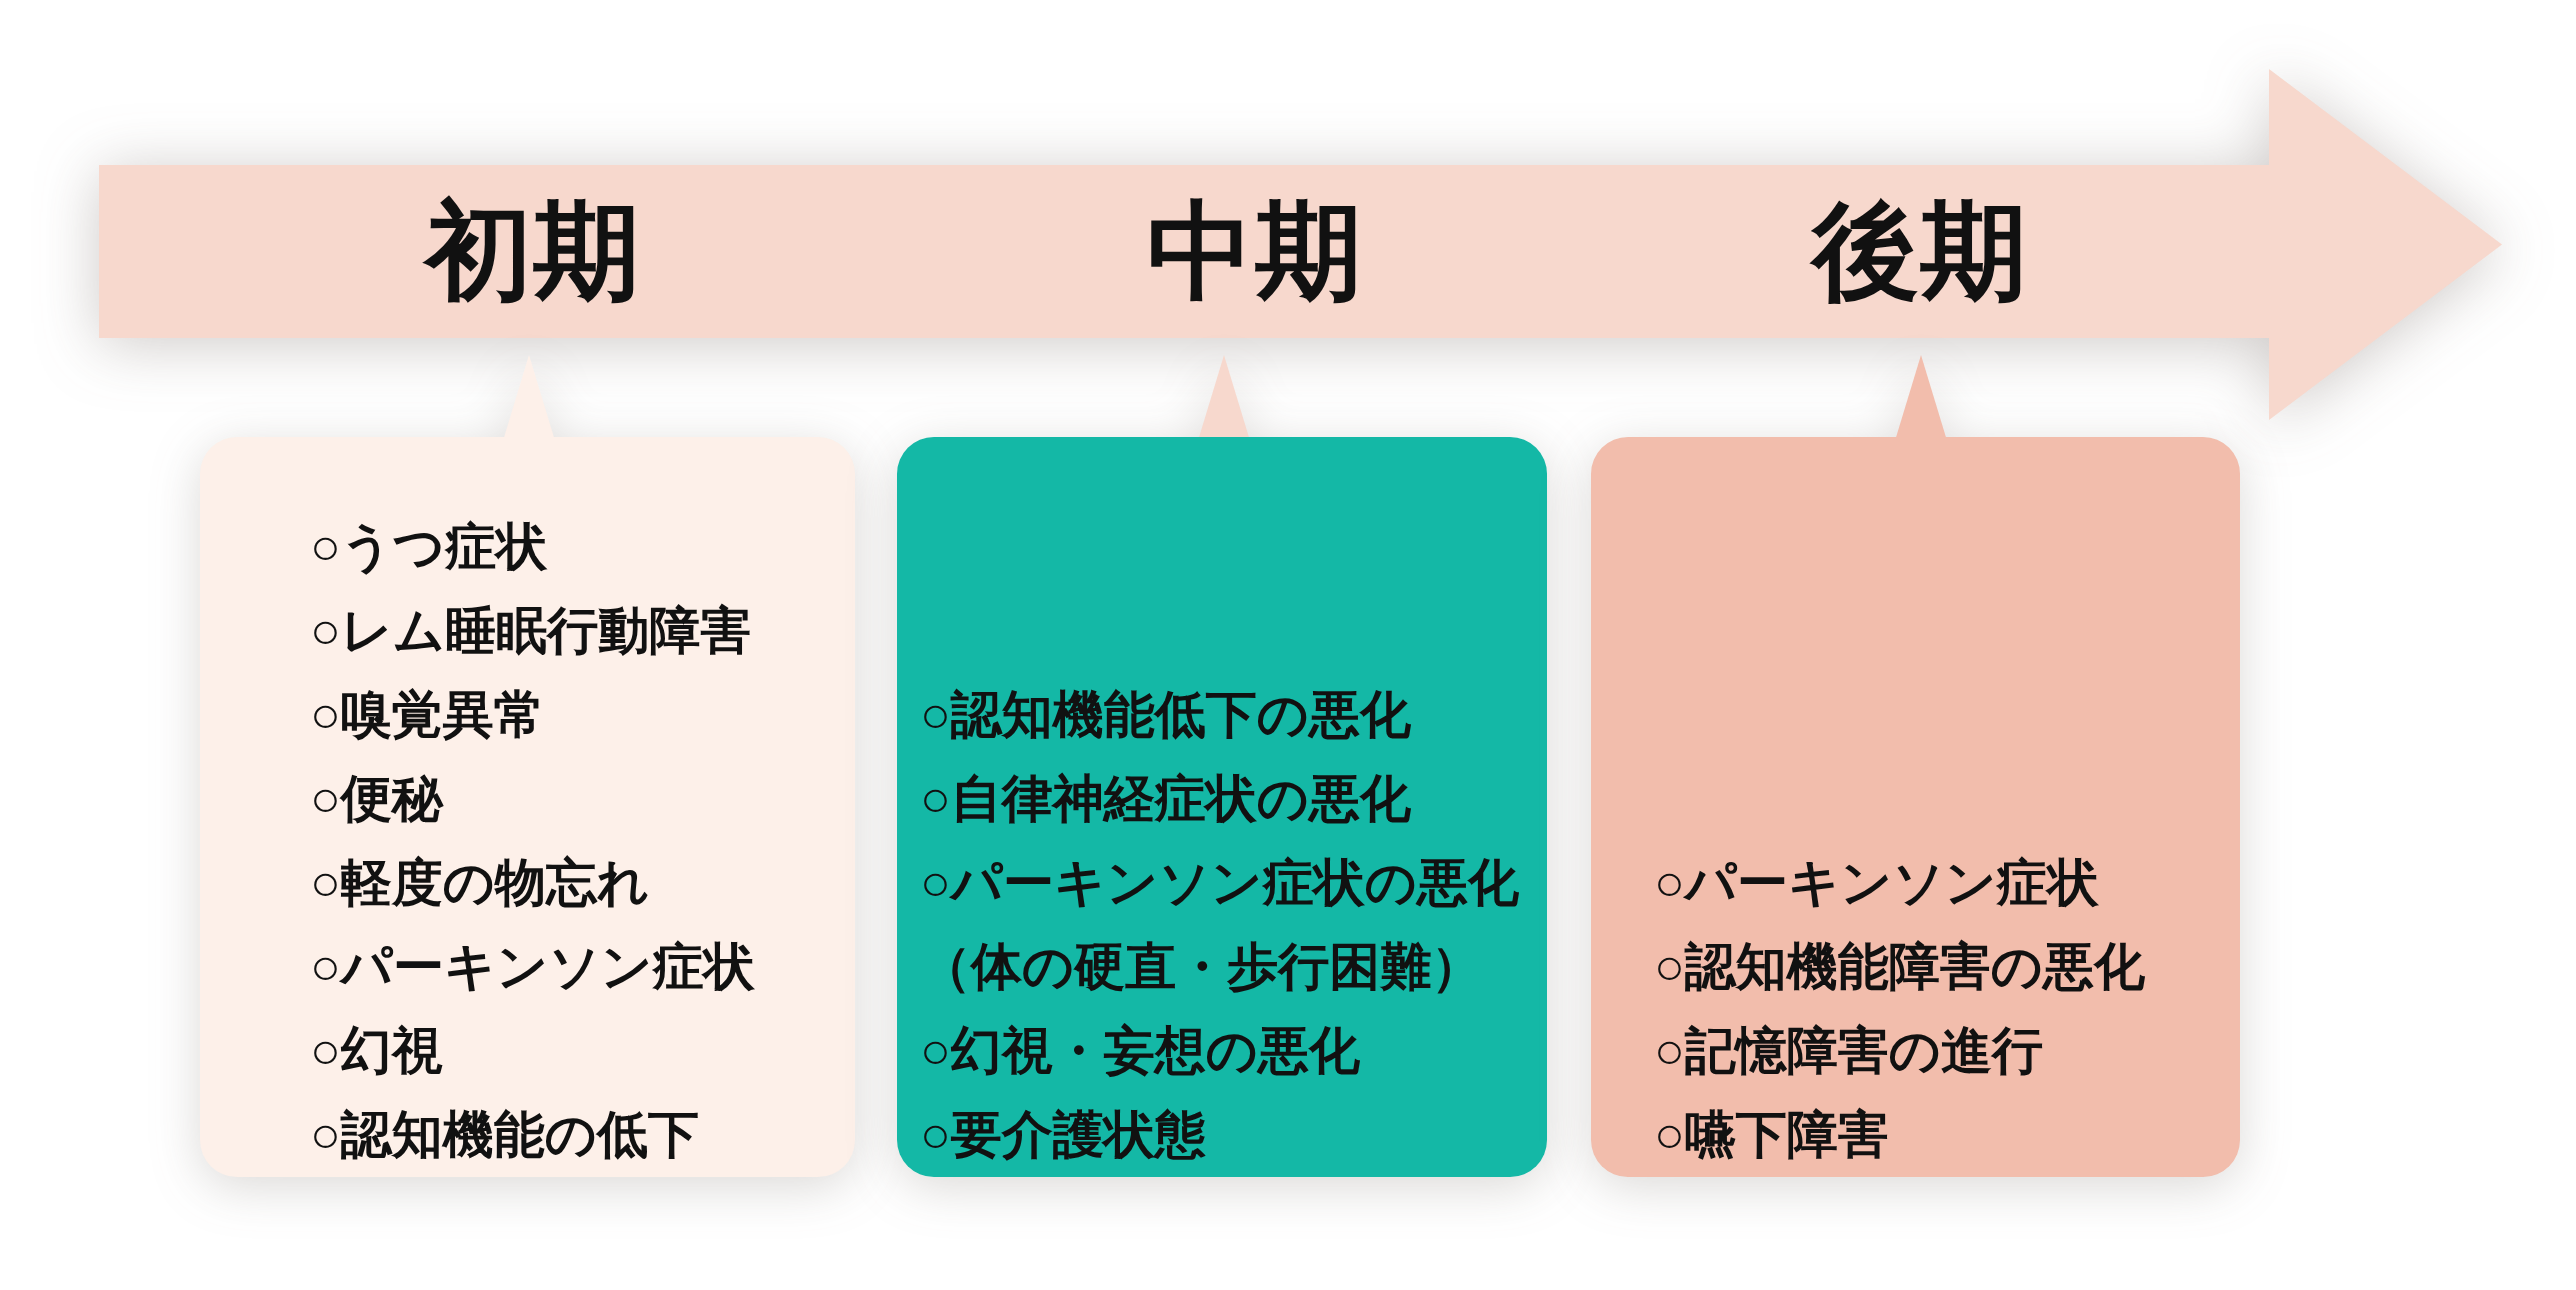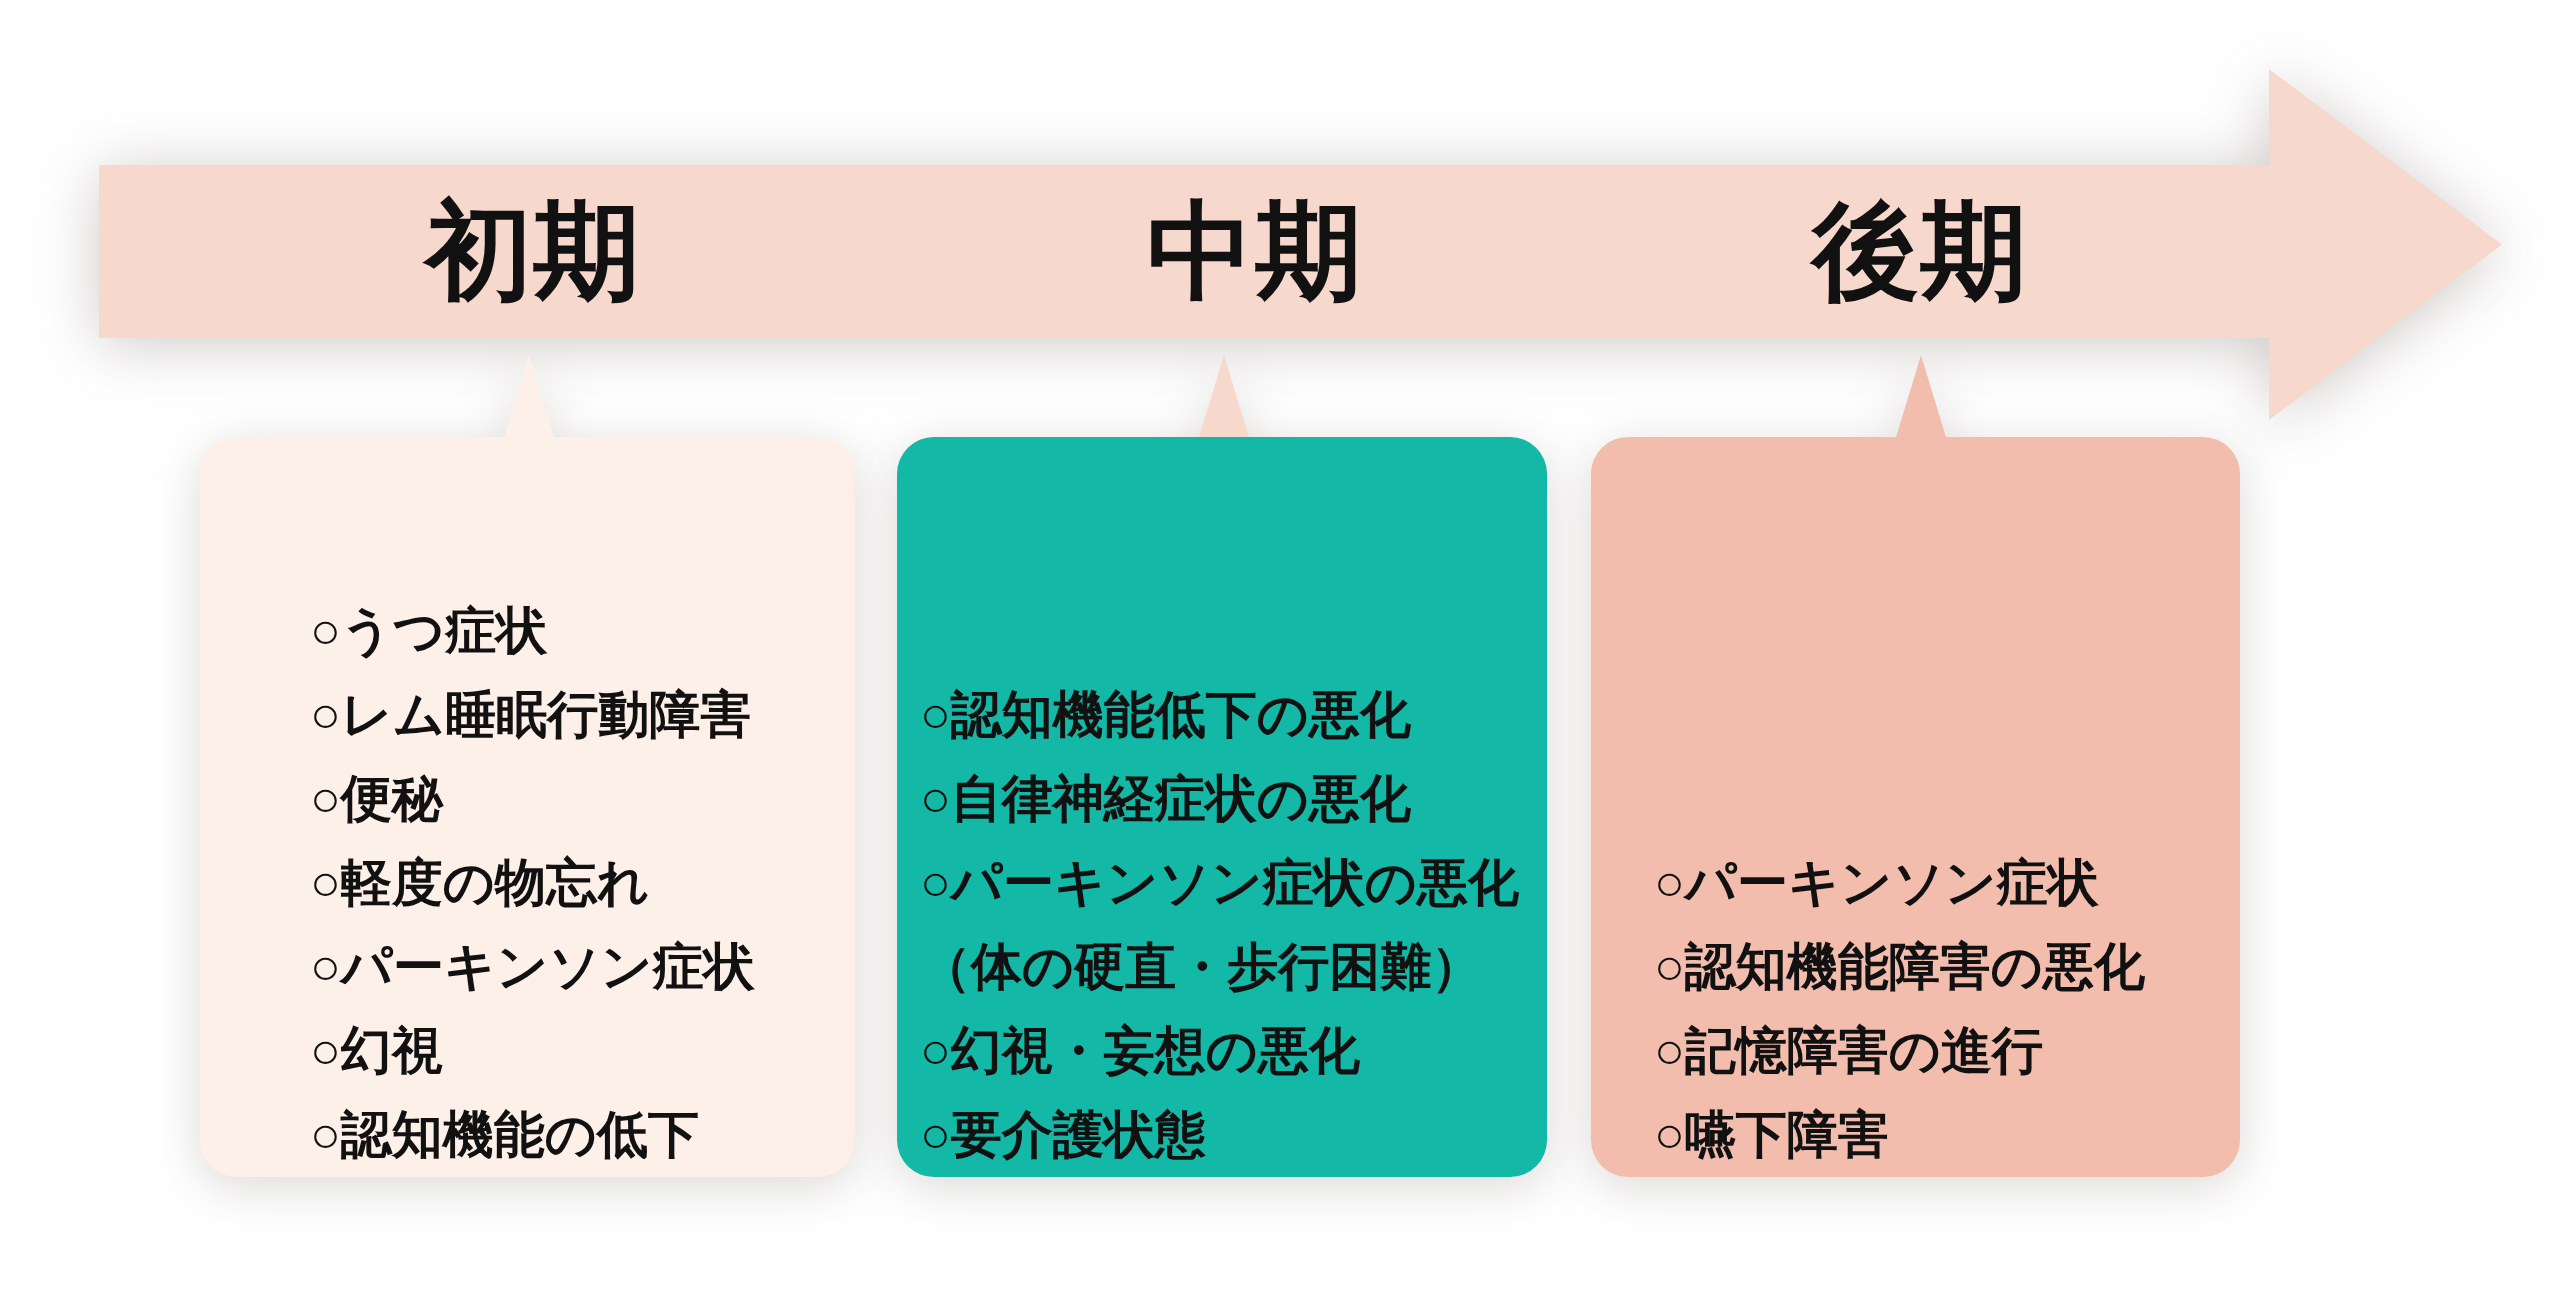--- a/index.html
+++ b/index.html
@@ -51,20 +51,21 @@
     </div>
     <div class="arrow-head"></div>
   </div>
 
   <div class="stage-group g0">
     <div class="pointer"></div>
     <div class="stage-box">
       <ul class="symptom-list">
         <li>○うつ症状</li>
         <li>○レム睡眠行動障害</li>
+        <li>○嗅覚異常</li>
         <li>○便秘</li>
         <li>○軽度の物忘れ</li>
         <li>○パーキンソン症状</li>
         <li>○幻視</li>
         <li>○認知機能の低下</li>
       </ul>
     </div>
   </div>
 
   <div class="stage-group g1">

